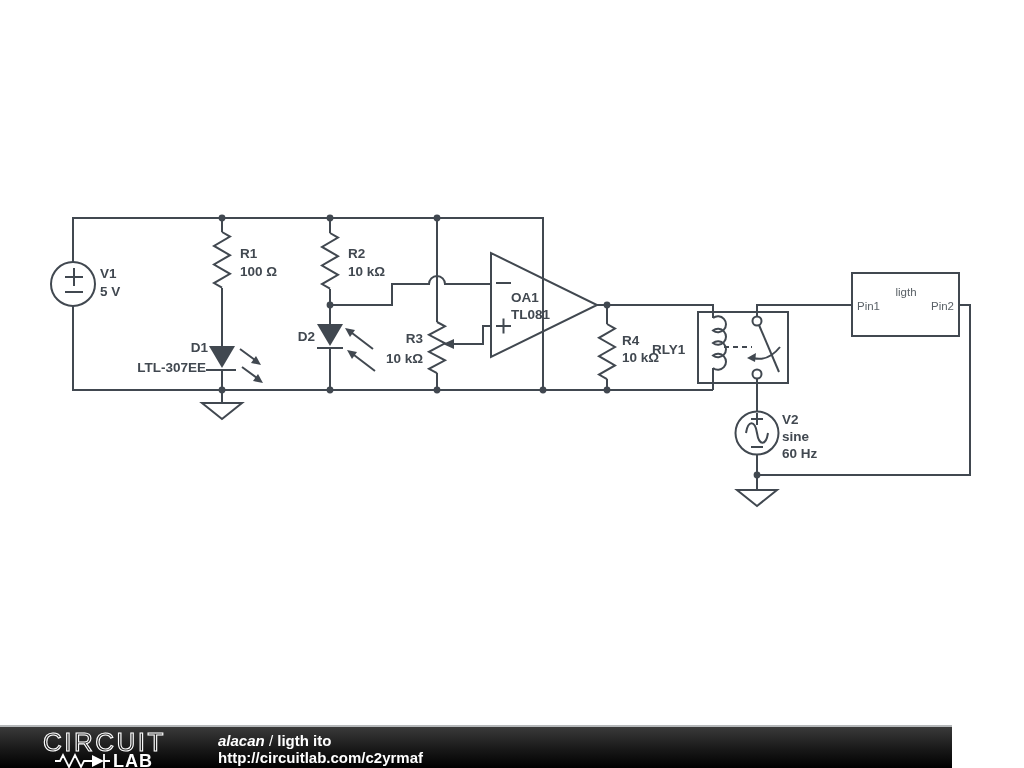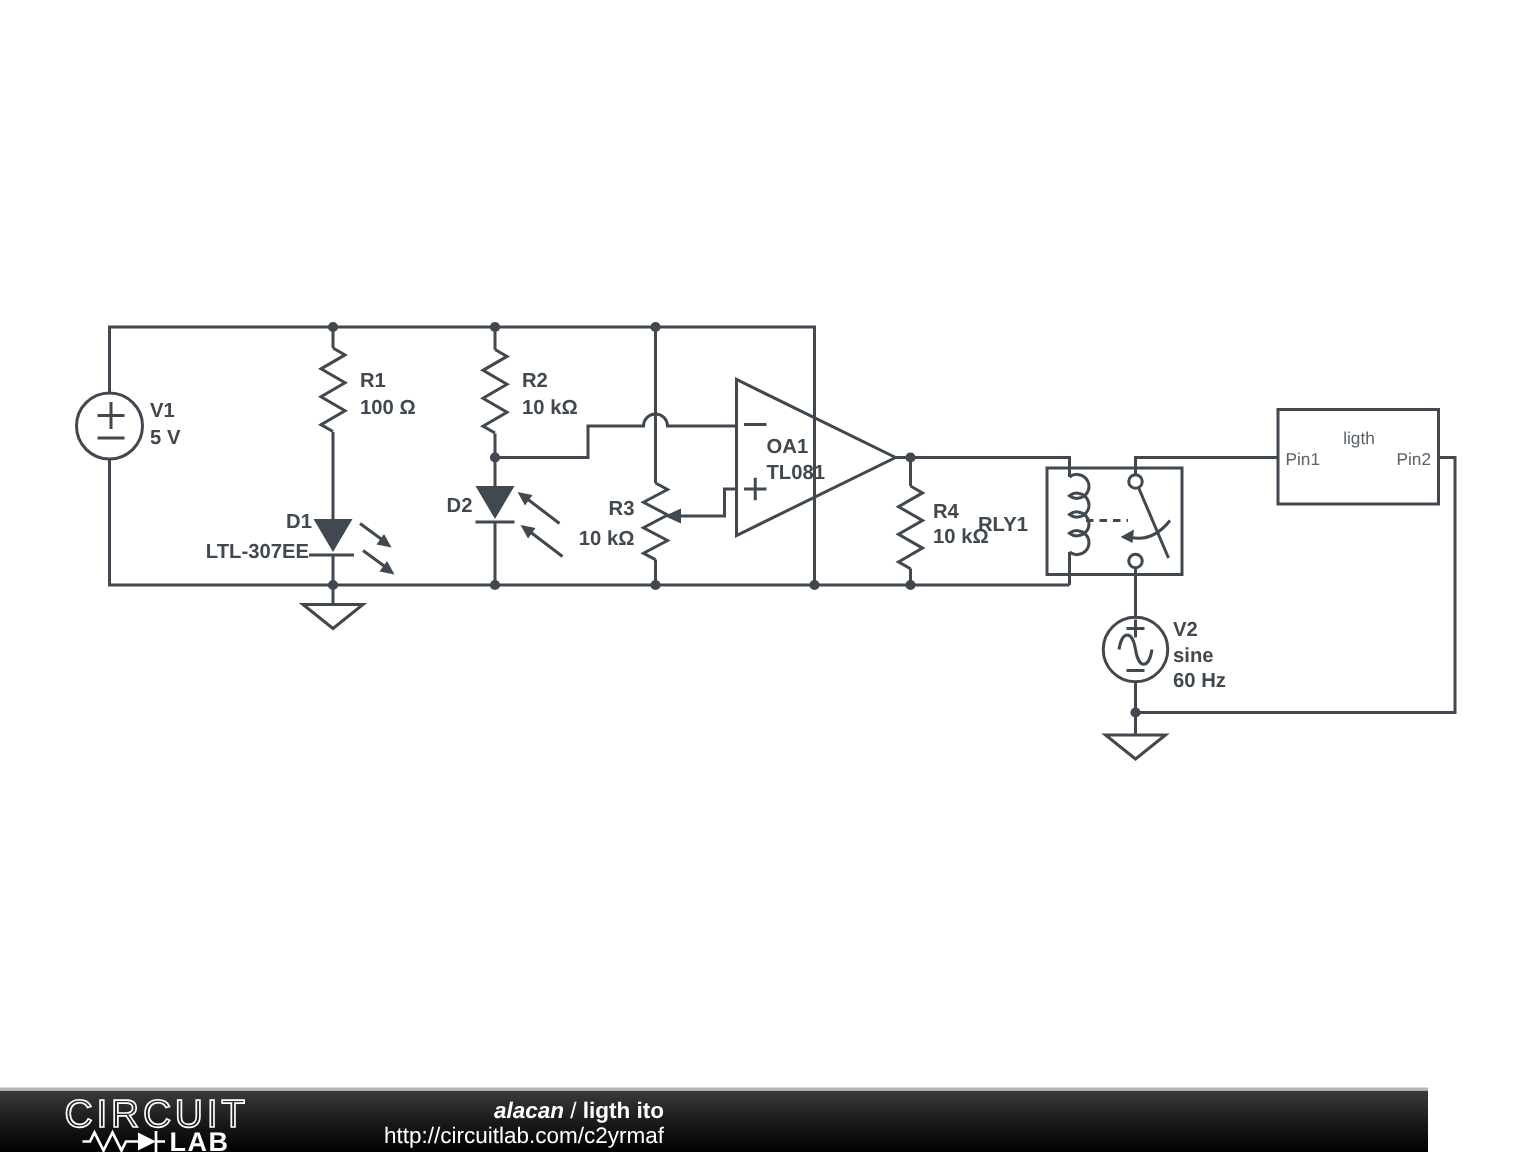--- a/index.html
+++ b/index.html
@@ -12,24 +12,24 @@
   .compw{stroke:#414850;stroke-width:2;fill:#ffffff;}
   .fillc{fill:#414850;stroke:none;}
   .lbl{font:bold 13.5px "Liberation Sans",sans-serif;fill:#414850;}
   .sub{font:11.5px "Liberation Sans",sans-serif;fill:#5a6167;}
   
   .footer{position:absolute;left:0;top:725px;width:952px;height:43px;box-sizing:border-box;
           border-top:2px solid #b5b8ba;
           background:linear-gradient(180deg,#3a3a3a 0%,#181818 55%,#000000 100%);}
   .logo{position:absolute;left:42px;top:2px;}
   .credit{position:absolute;left:218px;top:5px;color:#ffffff;font-size:15px;line-height:17px;
-          font-family:"Liberation Sans",sans-serif;text-align:right;}
+          font-family:"Liberation Sans",sans-serif;}
   .credit .author{font-style:italic;font-weight:bold;}
   .credit .proj{font-weight:bold;}
-  .credit .url{font-weight:normal;margin-left:38px;}
+  .credit .url{font-weight:bold;}
 </style>
 </head>
 <body>
 
 <div id="page">
 
   <svg width="1024" height="725" viewBox="0 0 1024 725">
 
     <g>
 

